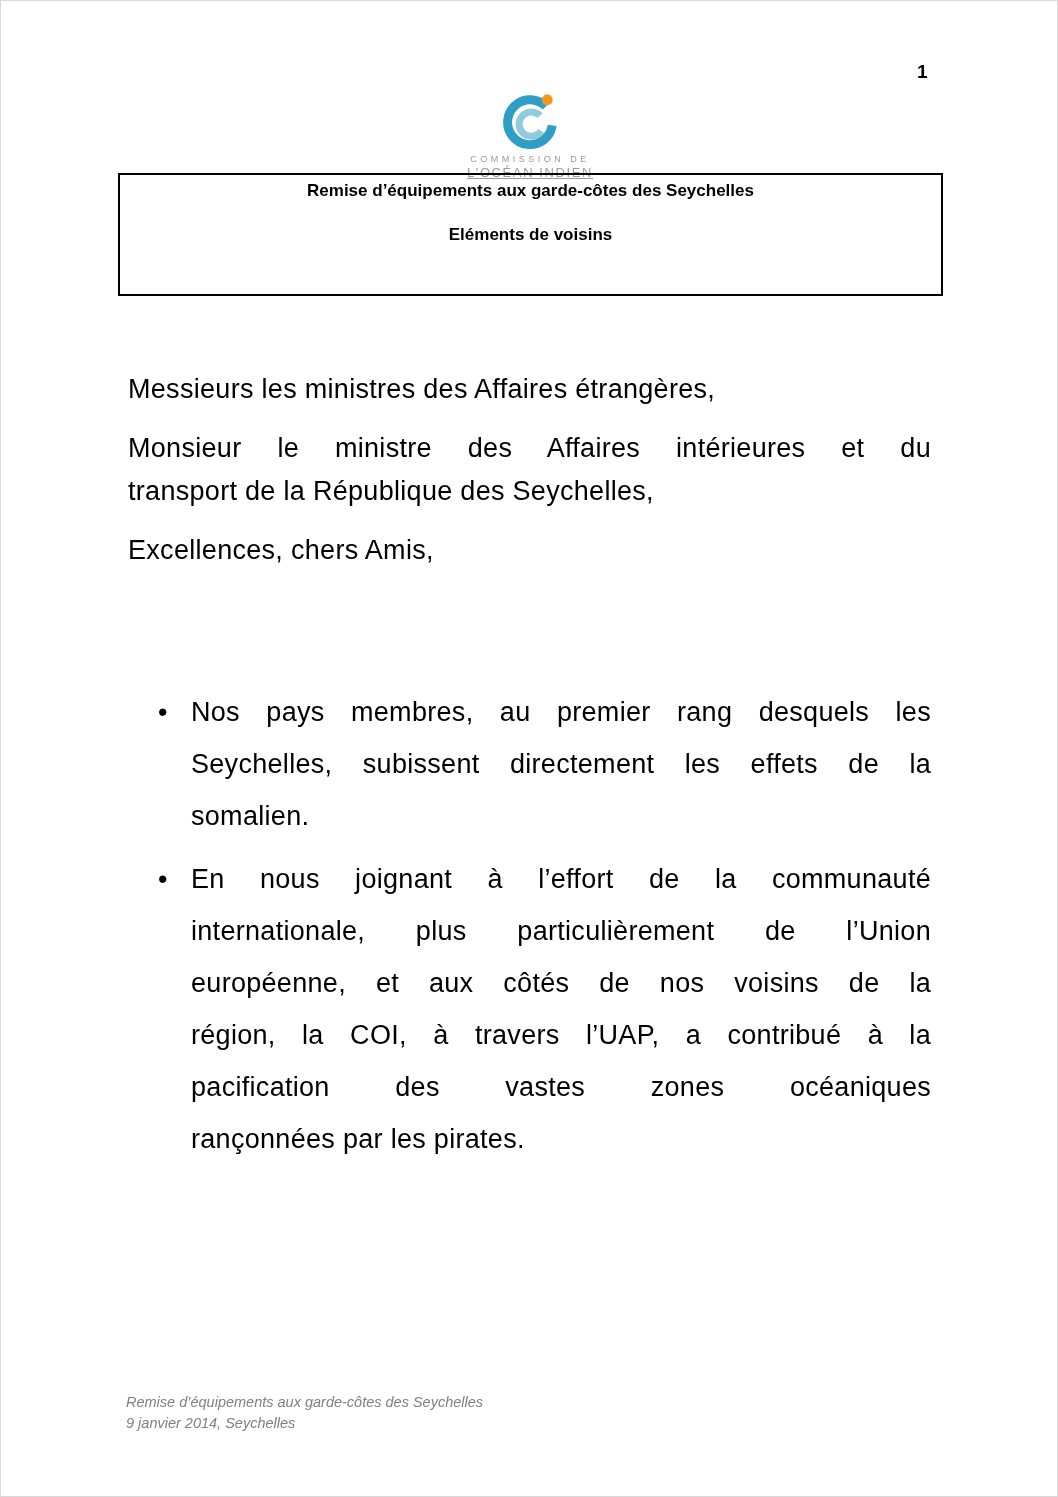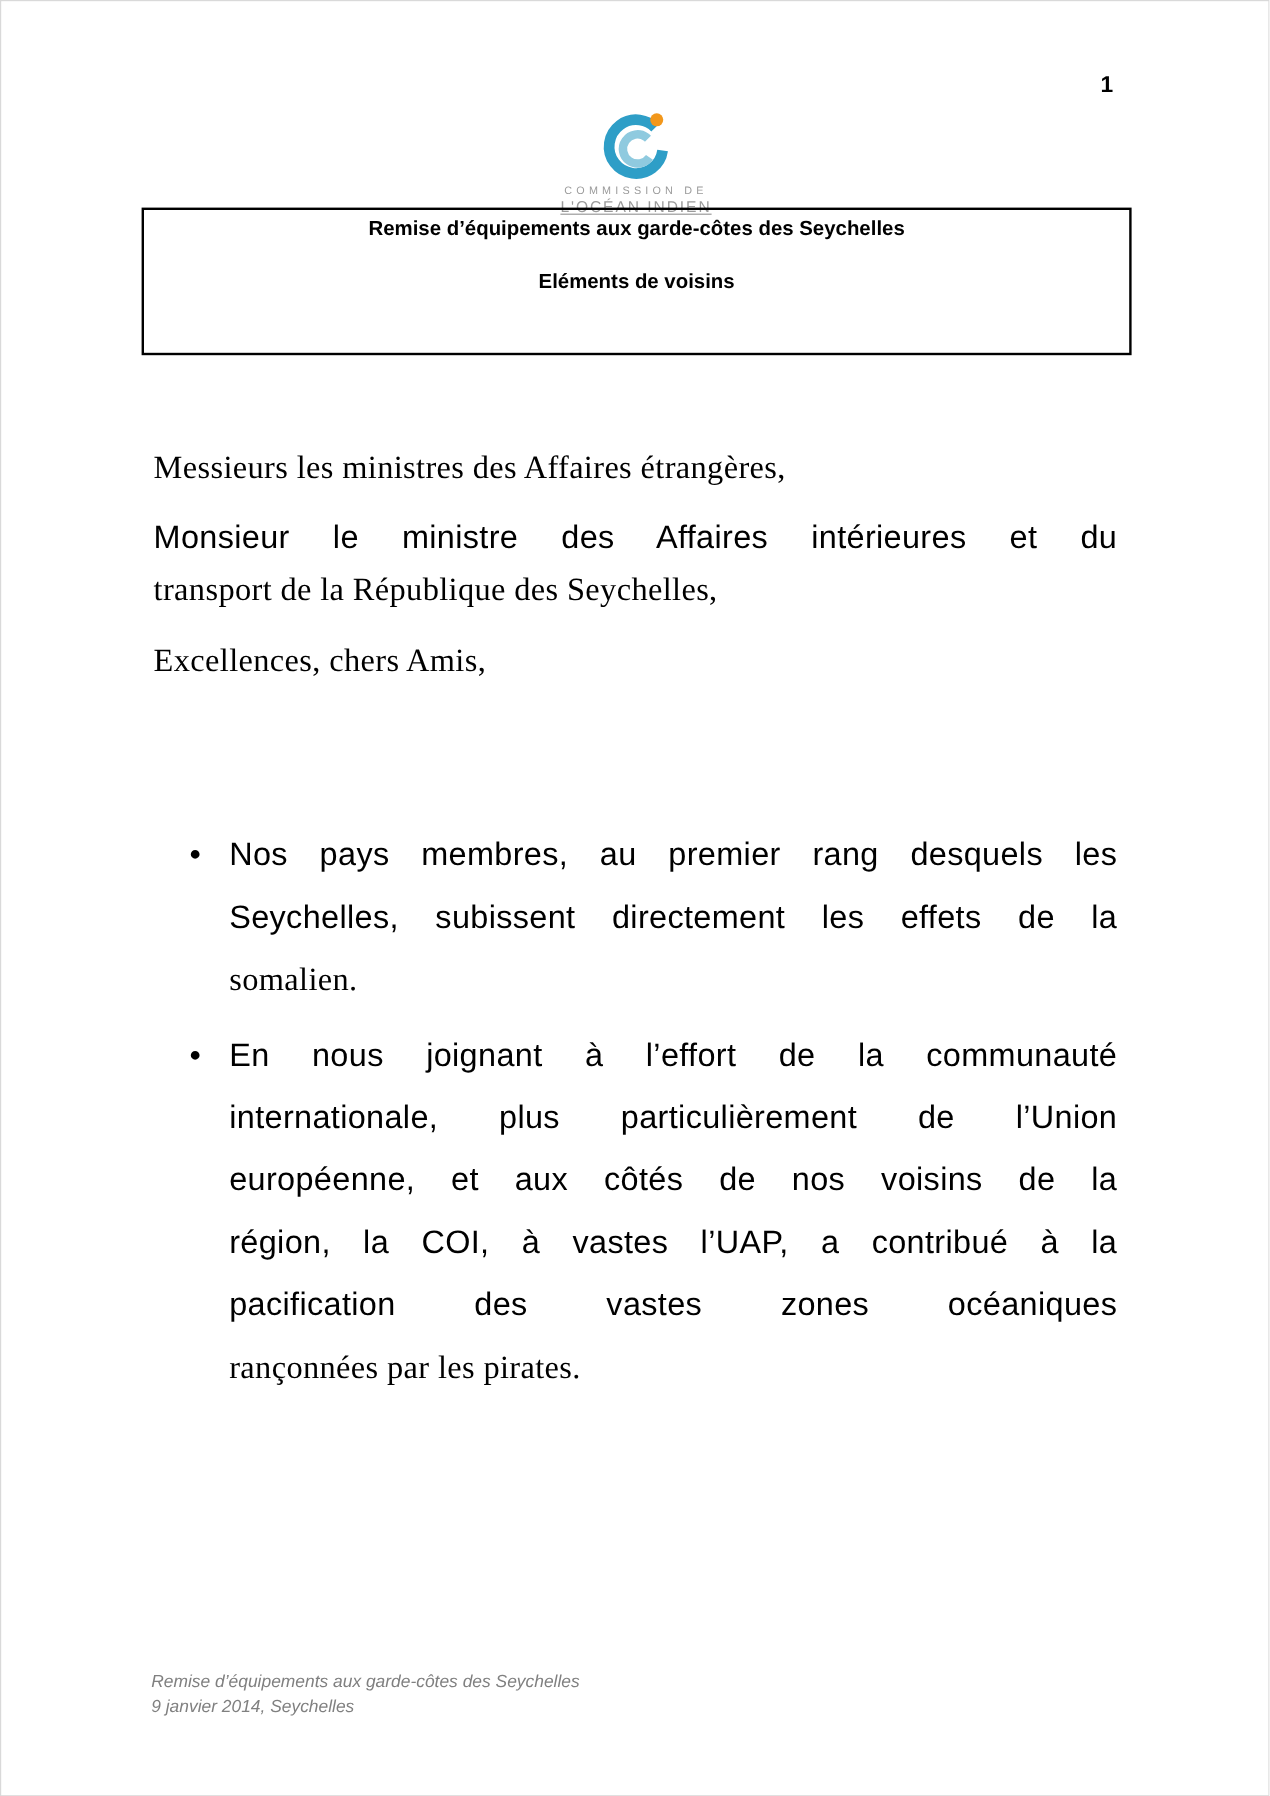--- a/index.html
+++ b/index.html
@@ -20,21 +20,21 @@
     box-sizing:border-box; border:2px solid #000; text-align:center;
     font-weight:bold; font-size:17px; }
   .title-line { line-height:18px; }
   .title-line-1 { margin-top:7px; }
   .title-line-2, .title-line-3 { margin-top:26px; }
 
   .doc-body { position:absolute; left:127px; top:367px; width:803px;
     font-size:27px; line-height:43px; letter-spacing:0.3px; }
   .para { margin:0 0 16px 0; }
   .tline { text-align:justify; text-align-last:justify; }
-  .tline-last { text-align-last:left;font-family:Liberation Serif, serif; }
+  .tline-last { text-align-last:left; }
 
   .bullets { margin-top:114px; }
   .bullet-item { position:relative; padding-left:63px; line-height:52px; margin-bottom:11px; }
   .bullet-marker { position:absolute; left:30px; top:0; font-size:27px; }
 
   .page-footer { position:absolute; left:125px; top:1391px;
     font-size:14.5px; font-style:italic; color:#808080; line-height:21px; }
   .footer-line { white-space:nowrap; }
 </style>
 </head>
@@ -79,21 +79,21 @@
             <div class="tline">Seychelles, subissent directement les effets de la</div>
             <div class="tline tline-last">somalien.</div>
           </div>
       </div>
       <div class="bullet-item">
         <span class="bullet-marker">•</span>
         <div class="bullet-text">
             <div class="tline">En nous joignant à l’effort de la communauté</div>
             <div class="tline">internationale, plus particulièrement de l’Union</div>
             <div class="tline">européenne, et aux côtés de nos voisins de la</div>
-            <div class="tline">région, la COI, à vastes l’UAP, a contribué à la</div>
+            <div class="tline">région, la COI, à travers l’UAP, a contribué à la</div>
             <div class="tline">pacification des vastes zones océaniques</div>
             <div class="tline tline-last">rançonnées par les pirates.</div>
           </div>
       </div>
     </div>
   </div>
 
   <div class="page-footer">
     <div class="footer-line">Remise d’équipements aux garde-côtes des Seychelles</div>
     <div class="footer-line">9 janvier 2014, Seychelles</div>

